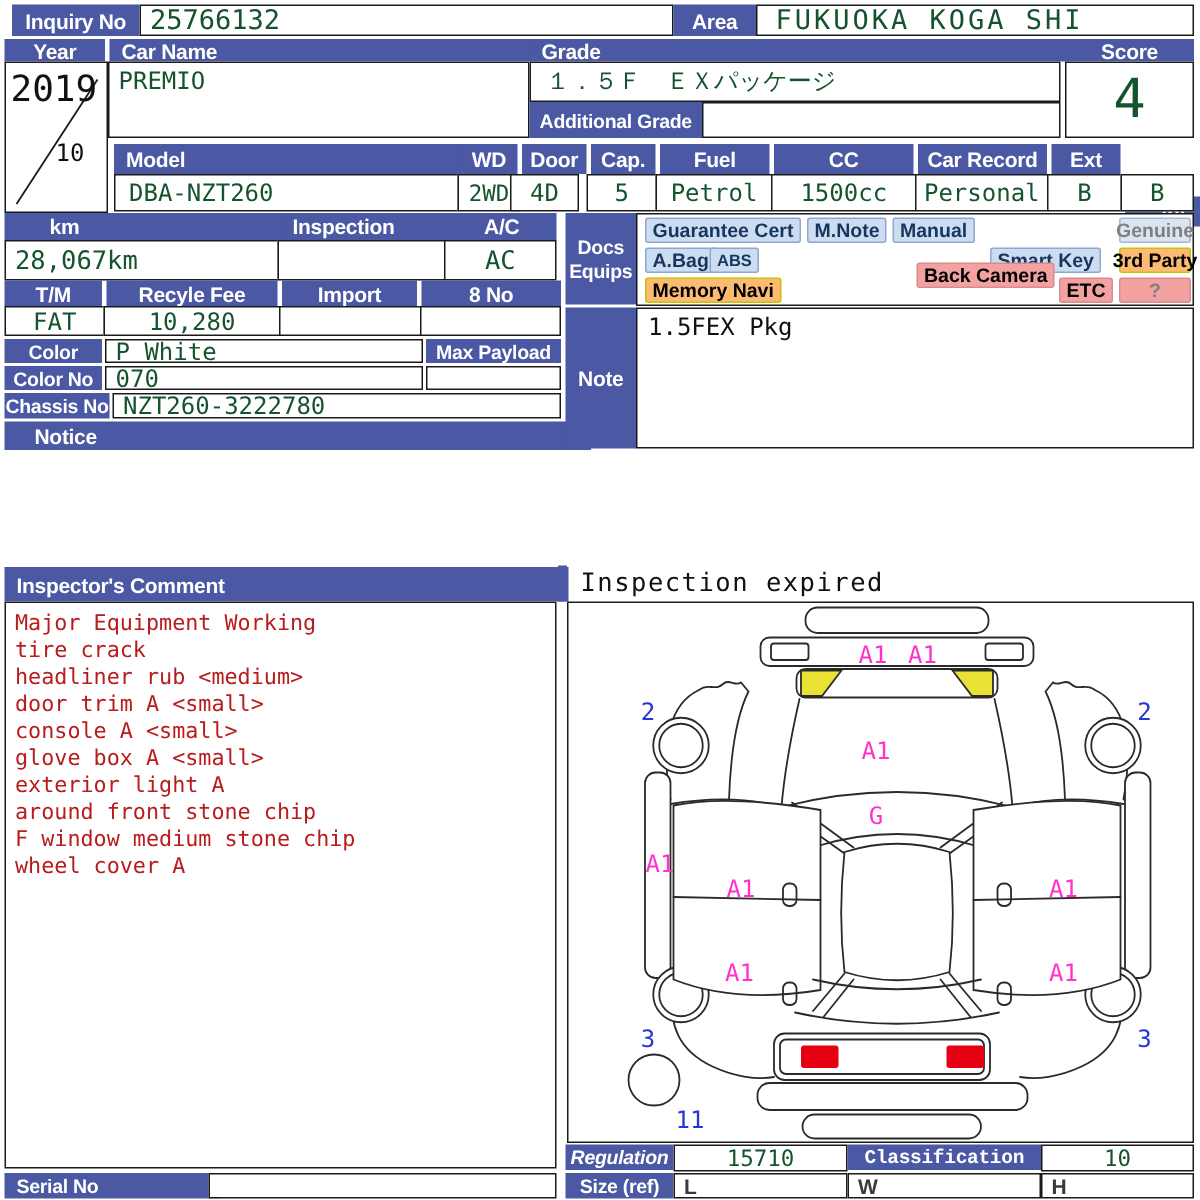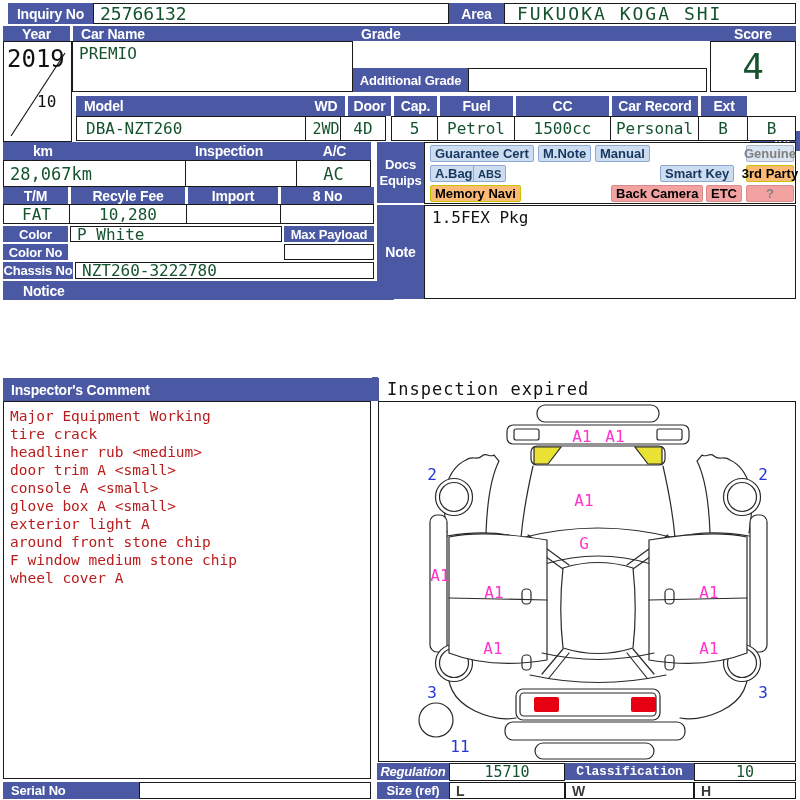--- a/index.html
+++ b/index.html
@@ -46,20 +46,21 @@
   <div class="bl" style="left:710px;top:26px;width:86px;height:15px;">Score</div>
 
   <div class="wc" style="left:3px;top:41px;width:69px;height:101px;padding:0;"></div>
   <svg style="position:absolute;left:3px;top:41px;" width="69" height="101">
     <line x1="8" y1="95" x2="62" y2="12" stroke="#1a1a1a" stroke-width="1.2"></line>
   </svg>
   <div class="mono" style="position:absolute;left:7px;top:45px;font-size:24px;color:#111;">2019</div>
   <div class="mono" style="position:absolute;left:37px;top:92px;font-size:16px;color:#111;">10</div>
 
   <div class="wc" style="left:72px;top:41px;width:281px;height:51px;align-items:flex-start;padding-top:2px;">PREMIO</div>
+  <div class="wc" style="left:353px;top:41px;width:354px;height:27px;padding-left:10px;">１．５Ｆ　ＥＸパッケージ</div>
   <div class="bl sm" style="left:353px;top:68px;width:115px;height:24px;">Additional Grade</div>
   <div class="wc" style="left:468px;top:68px;width:239px;height:24px;"></div>
   <div class="wc ctr" style="left:710px;top:41px;width:86px;height:51px;font-size:36px;">4</div>
 
   <div class="bl left" style="left:76px;top:96px;width:228px;height:20px;">Model</div>
   <div class="bl" style="left:307px;top:96px;width:38px;height:20px;">WD</div>
   <div class="bl" style="left:348px;top:96px;width:43px;height:20px;">Door</div>
   <div class="bl" style="left:394px;top:96px;width:43px;height:20px;">Cap.</div>
   <div class="bl" style="left:440px;top:96px;width:73px;height:20px;">Fuel</div>
   <div class="bl" style="left:516px;top:96px;width:93px;height:20px;">CC</div>
@@ -90,41 +91,42 @@
   <div class="bl" style="left:281px;top:187px;width:93px;height:17px;">8 No</div>
   <div class="wc ctr" style="left:3px;top:204px;width:67px;height:20px;">FAT</div>
   <div class="wc ctr" style="left:69px;top:204px;width:118px;height:20px;">10,280</div>
   <div class="wc" style="left:186px;top:204px;width:95px;height:20px;"></div>
   <div class="wc" style="left:280px;top:204px;width:94px;height:20px;"></div>
 
   <div class="bl sm" style="left:3px;top:226px;width:65px;height:16px;">Color</div>
   <div class="wc" style="left:70px;top:226px;width:212px;height:16px;">P White</div>
   <div class="bl sm" style="left:284px;top:226px;width:90px;height:16px;">Max Payload</div>
   <div class="bl sm" style="left:3px;top:244px;width:65px;height:16px;">Color No</div>
+  <div class="wc" style="left:70px;top:244px;width:212px;height:16px;">070</div>
   <div class="wc" style="left:284px;top:244px;width:90px;height:16px;"></div>
   <div class="bl sm" style="left:3px;top:262px;width:70px;height:17px;">Chassis No</div>
   <div class="wc" style="left:75px;top:262px;width:299px;height:17px;">NZT260-3222780</div>
   <div class="bl left" style="left:3px;top:281px;width:371px;height:19px;padding-left:20px;">Notice</div>
 
   <div class="bl" style="left:377px;top:142px;width:47px;height:61px;flex-direction:column;font-size:13px;line-height:16px;">
     <span>Docs</span>
     <span>Equips</span>
   </div>
   <div class="box" style="left:424px;top:142px;width:372px;height:62px;"></div>
 
   <div class="bd doc" style="left:430px;top:145px;">Guarantee Cert</div>
   <div class="bd doc" style="left:538px;top:145px;">M.Note</div>
   <div class="bd doc" style="left:595px;top:145px;">Manual</div>
   <div class="bd genuine" style="left:746px;top:145px;width:48px;">Genuine</div>
   <div class="bd doc" style="left:430px;top:165px;">A.Bag</div>
   <div class="bd doc" style="left:473px;top:165px;font-size:11px;">ABS</div>
   <div class="bd doc" style="left:660px;top:165px;">Smart Key</div>
   <div class="bd yellow" style="left:746px;top:165px;width:48px;">3rd Party</div>
   <div class="bd yellow" style="left:430px;top:185px;">Memory Navi</div>
-  <div class="bd pink" style="left:611px;top:185px;">Back Camera</div>
+  <div class="bd pink" style="left:611px;top:175px;">Back Camera</div>
   <div class="bd pink" style="left:706px;top:185px;">ETC</div>
   <div class="bd unknown" style="left:746px;top:185px;width:48px;">?</div>
 
   <div class="bl" style="left:377px;top:205px;width:47px;height:94px;font-size:14px;">Note</div>
   <div class="box" style="left:424px;top:205px;width:372px;height:94px;">
     <div class="mono" style="position:absolute;left:7px;top:2px;font-size:16px;color:#111;">1.5FEX Pkg</div>
   </div>
 
   <div class="bl left" style="left:3px;top:378px;width:368px;height:23px;font-size:14px;">Inspector's Comment</div>
   <div class="box" style="left:3px;top:401px;width:368px;height:378px;"></div>

